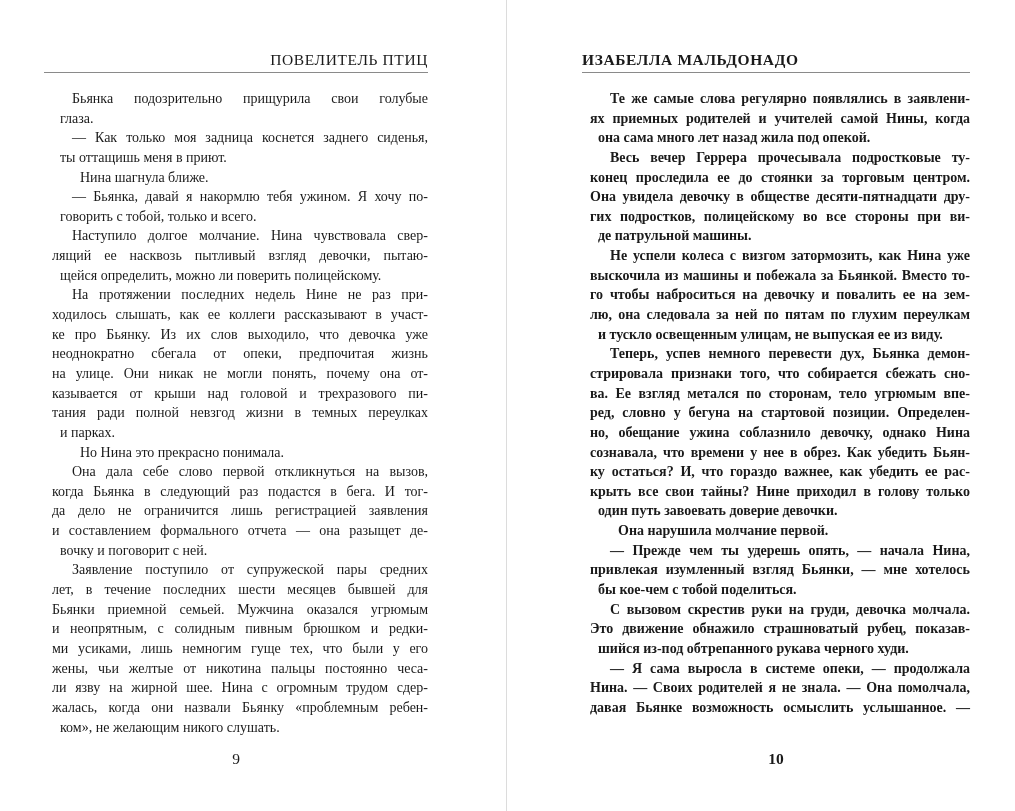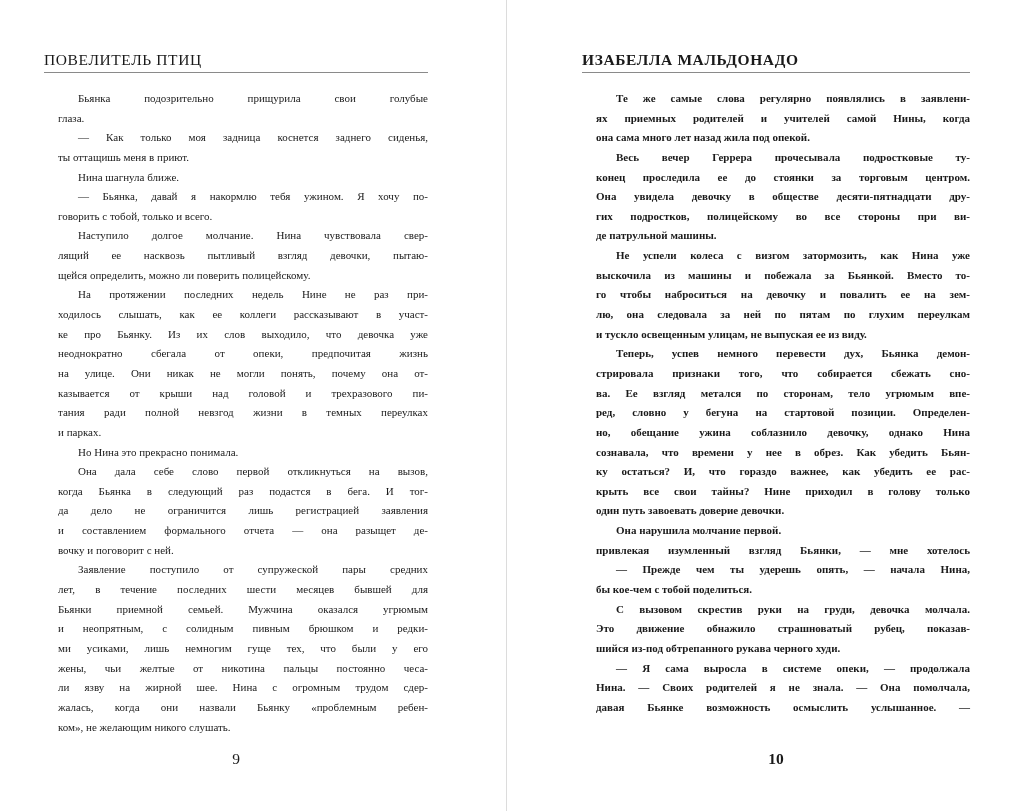--- a/index.html
+++ b/index.html
@@ -5,26 +5,26 @@
   html, body { margin: 0; padding: 0; background: #ffffff; }
   body { width: 1015px; height: 811px; position: relative; overflow: hidden;
          font-family: "Liberation Serif", "DejaVu Serif", serif; color: #1a1a1a; }
   .gutter { position: absolute; left: 506px; top: 0; width: 1px; height: 811px; background: #dcdcdc; }
   .page { position: absolute; top: 0; height: 811px; }
   .page.left { left: 44px; width: 384px; }
   .page.right { left: 582px; width: 388px; font-weight: bold; }
   .running-head { position: absolute; top: 50px; left: 0; right: 0; height: 22px;
                   border-bottom: 1px solid #8a8a8a; font-size: 15.5px; letter-spacing: 0.6px;
                   line-height: 20px; }
-  .page.left .running-head { }
+  .page.left .running-head { text-align: right; }
   .page.right .running-head { text-align: left; }
-  .body { position: absolute; top: 89px; left: 14px; right: 0; font-size: 11px; line-height: 19.65px; }
+  .body { position: absolute; top: 89px; left: 8px; right: 0; font-size: 14px; line-height: 19.65px; }
   .line { display: block; white-space: nowrap; text-align: justify; text-align-last: justify; height: 19.65px; overflow: visible; }
   .line.indent { padding-left: 20px; }
-  .line.last { text-align-last: left; }
+  .line.last { text-align-last: left; margin-left: 8px; }
   .folio { position: absolute; top: 750px; left: 0; right: 0; text-align: center; font-size: 15.5px; }
 </style>
 </head>
 <body>
 
 <div class="gutter"></div>
 
 <div class="page left">
   <div class="running-head">ПОВЕЛИТЕЛЬ ПТИЦ</div>
   <div class="body" id="left-body">
@@ -84,22 +84,22 @@
       <span class="line indent">Теперь, успев немного перевести дух, Бьянка демон-</span>
       <span class="line">стрировала признаки того, что собирается сбежать сно-</span>
       <span class="line">ва. Ее взгляд метался по сторонам, тело угрюмым впе-</span>
       <span class="line">ред, словно у бегуна на стартовой позиции. Определен-</span>
       <span class="line">но, обещание ужина соблазнило девочку, однако Нина</span>
       <span class="line">сознавала, что времени у нее в обрез. Как убедить Бьян-</span>
       <span class="line">ку остаться? И, что гораздо важнее, как убедить ее рас-</span>
       <span class="line">крыть все свои тайны? Нине приходил в голову только</span>
       <span class="line last">один путь завоевать доверие девочки.</span>
       <span class="line indent last">Она нарушила молчание первой.</span>
+      <span class="line indent">— Прежде чем ты удерешь опять, — начала Нина,</span>
       <span class="line">привлекая изумленный взгляд Бьянки, — мне хотелось</span>
-      <span class="line indent">— Прежде чем ты удерешь опять, — начала Нина,</span>
       <span class="line last">бы кое-чем с тобой поделиться.</span>
       <span class="line indent">С вызовом скрестив руки на груди, девочка молчала.</span>
       <span class="line">Это движение обнажило страшноватый рубец, показав-</span>
       <span class="line last">шийся из-под обтрепанного рукава черного худи.</span>
       <span class="line indent">— Я сама выросла в системе опеки, — продолжала</span>
       <span class="line">Нина. — Своих родителей я не знала. — Она помолчала,</span>
       <span class="line">давая Бьянке возможность осмыслить услышанное. —</span>
     </div>
   <div class="folio">10</div>
 </div>

